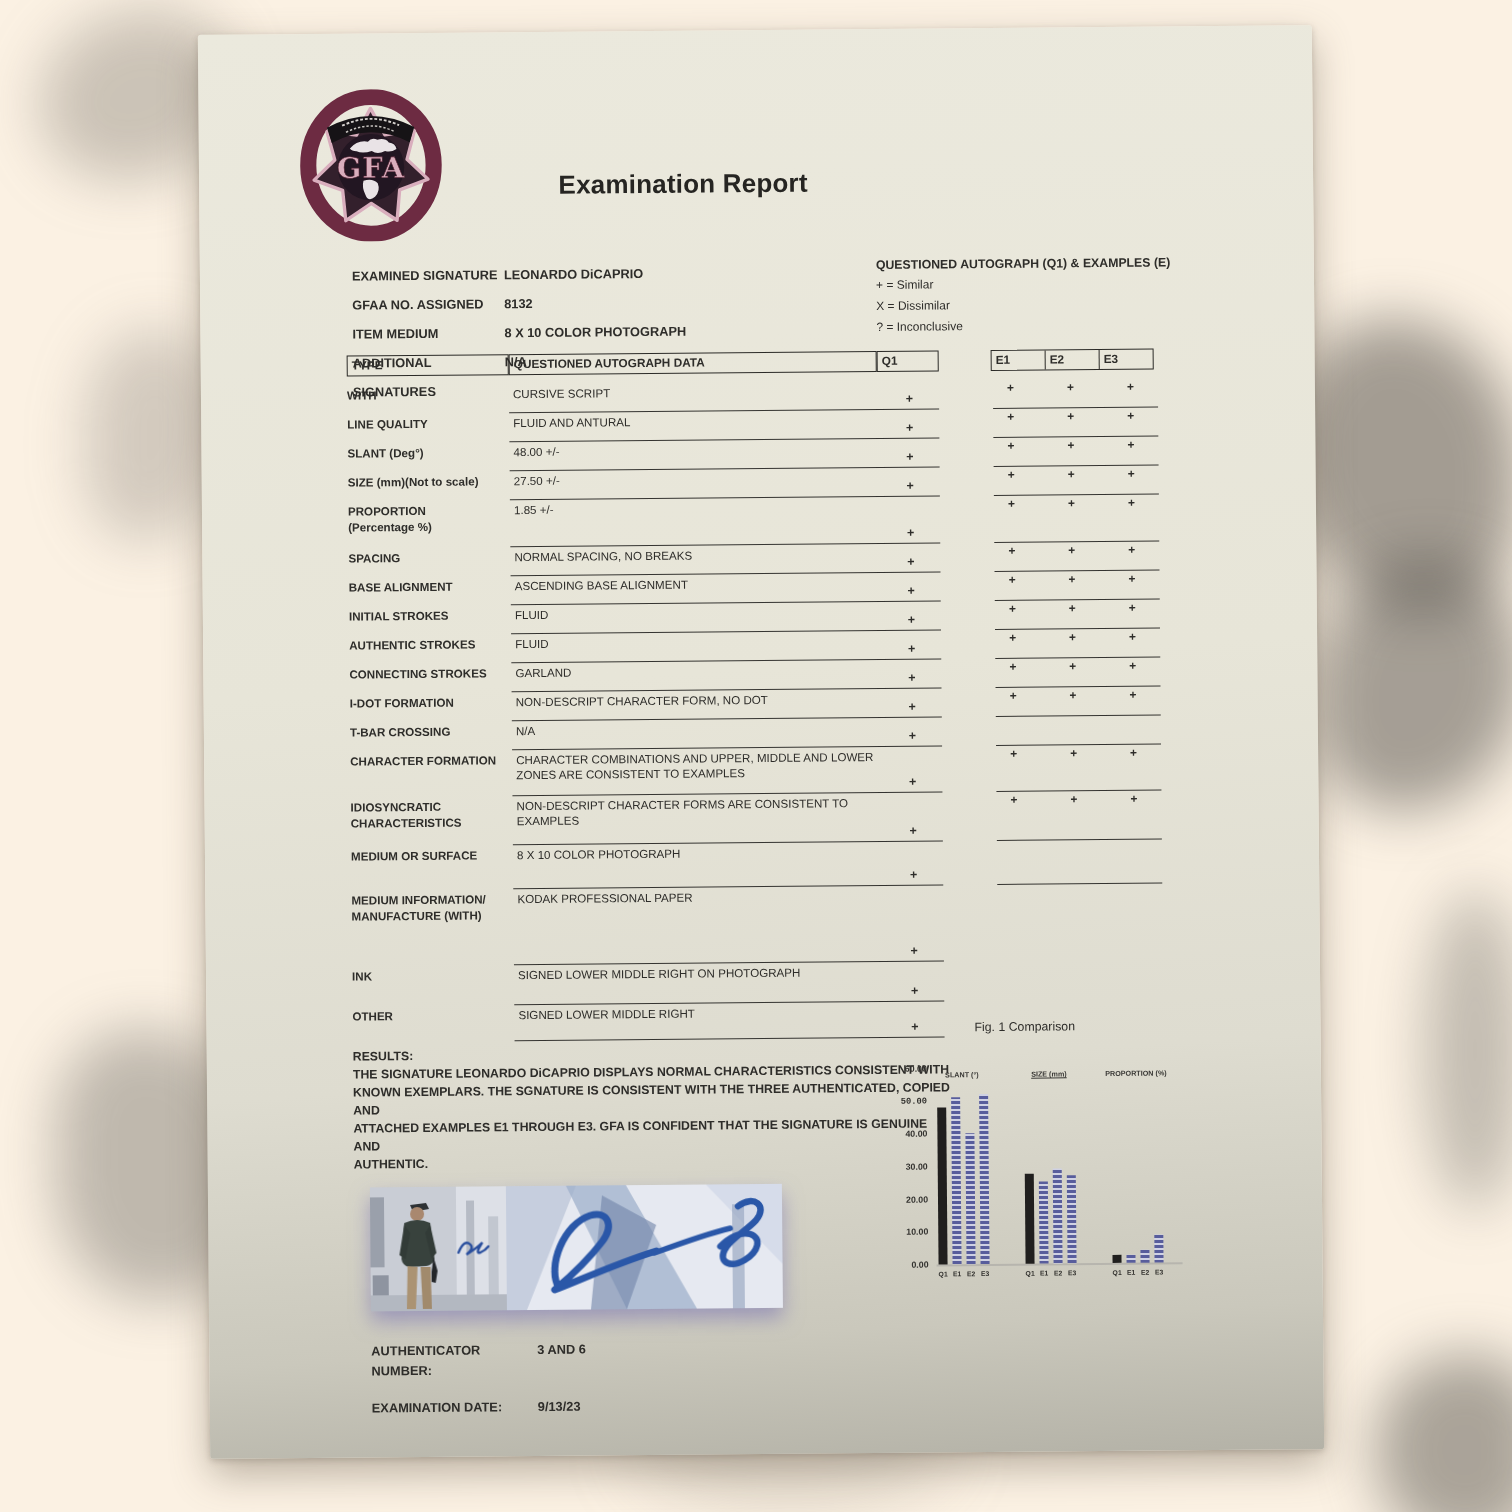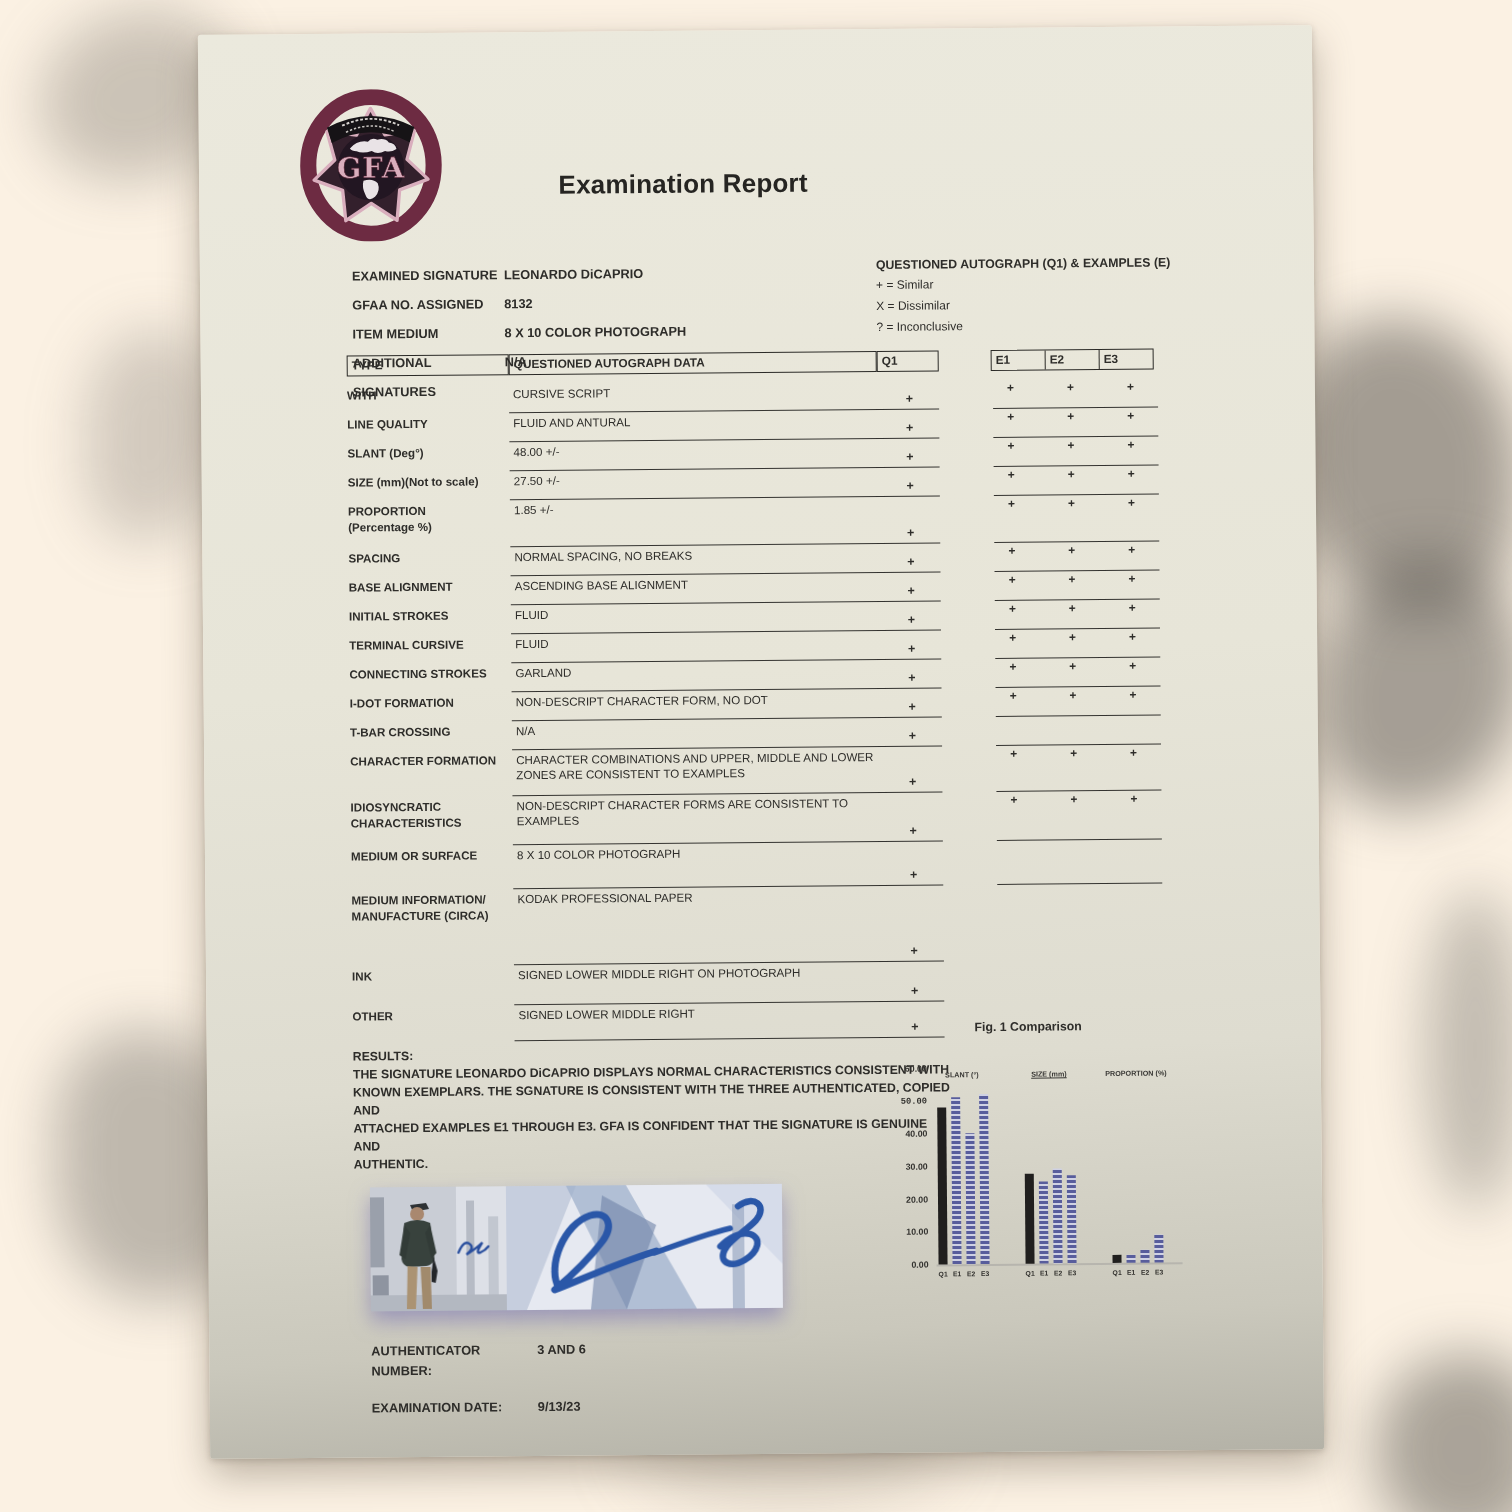--- a/index.html
+++ b/index.html
@@ -81,21 +81,21 @@
   
   .photo{margin:14px 0 0 16px;width:412px;height:124px;display:flex;
     filter:drop-shadow(0 10px 10px rgba(105,100,175,.5));}
   .photo svg{display:block;}
 
   .footer{margin:30px 0 0 16px;font-size:12.8px;font-weight:600;}
   .footer-row{display:flex;line-height:20px;margin-bottom:17px;}
   .footer-label{width:166px;}
 
   
-  .figcap{position:absolute;left:768px;top:992px;font-size:12.3px;font-weight:700;}
+  .figcap{position:absolute;left:768px;top:992px;font-size:12.3px;font-weight:400;}
   .chart{position:absolute;left:682px;top:1018px;width:312px;height:250px;}
   .ylabels{position:absolute;left:0;top:0;width:38px;height:230px;}
   .ylab{position:absolute;right:0;width:38px;text-align:right;font-size:8.8px;font-weight:700;color:#33322f;}
   .plot{position:absolute;left:46px;top:22px;width:246px;height:196px;
     border-bottom:2px solid #b7b5ae;}
   .bar{position:absolute;bottom:0;width:9px;}
   .bar.q1{background:#201f1e;}
   .bar.eb{background:repeating-linear-gradient(0deg,#585d9c 0px,#585d9c 3px,#cfd1e4 3px,#cfd1e4 5px);}
   .gtitle{position:absolute;top:2px;width:90px;text-align:center;font-size:7.2px;font-weight:600;color:#3a3936;}
   .xlab{position:absolute;bottom:-13px;width:16px;text-align:center;font-size:6.8px;font-weight:600;color:#33322f;}
@@ -280,21 +280,21 @@
             <span class="q1mark">+</span>
           </div>
           <div class="cell-e lined">
             <span>+</span>
             <span>+</span>
             <span>+</span>
           </div>
         </div>
         <div class="trow" data-row-id="terminal-strokes">
           <div class="cell-label">
-            <div>TERMINAL CURSIVE</div>
+            <div>AUTHENTIC STROKES</div>
           </div>
           <div class="cell-value">
             <div>FLUID</div>
             <span class="q1mark">+</span>
           </div>
           <div class="cell-e lined">
             <span>+</span>
             <span>+</span>
             <span>+</span>
           </div>
@@ -372,21 +372,21 @@
           </div>
           <div class="cell-value">
             <div>8 X 10 COLOR PHOTOGRAPH</div>
             <span class="q1mark">+</span>
           </div>
           <div class="cell-e lined"></div>
         </div>
         <div class="trow" data-row-id="medium-information">
           <div class="cell-label">
             <div>MEDIUM INFORMATION/</div>
-            <div>MANUFACTURE (CIRCA)</div>
+            <div>MANUFACTURE (WITH)</div>
           </div>
           <div class="cell-value">
             <div>KODAK PROFESSIONAL PAPER</div>
             <span class="q1mark">+</span>
           </div>
           <div class="cell-e"></div>
         </div>
         <div class="trow" data-row-id="ink">
           <div class="cell-label">
             <div>INK</div>

